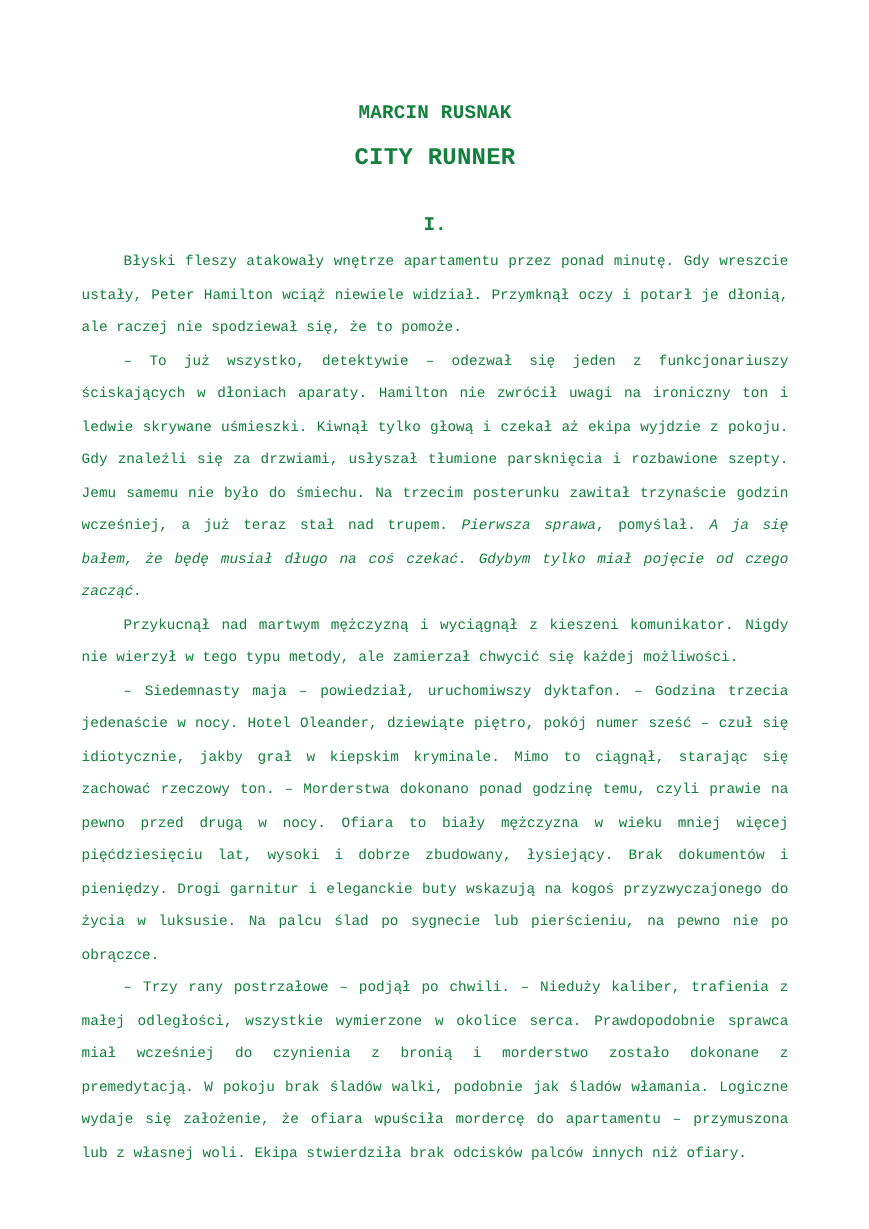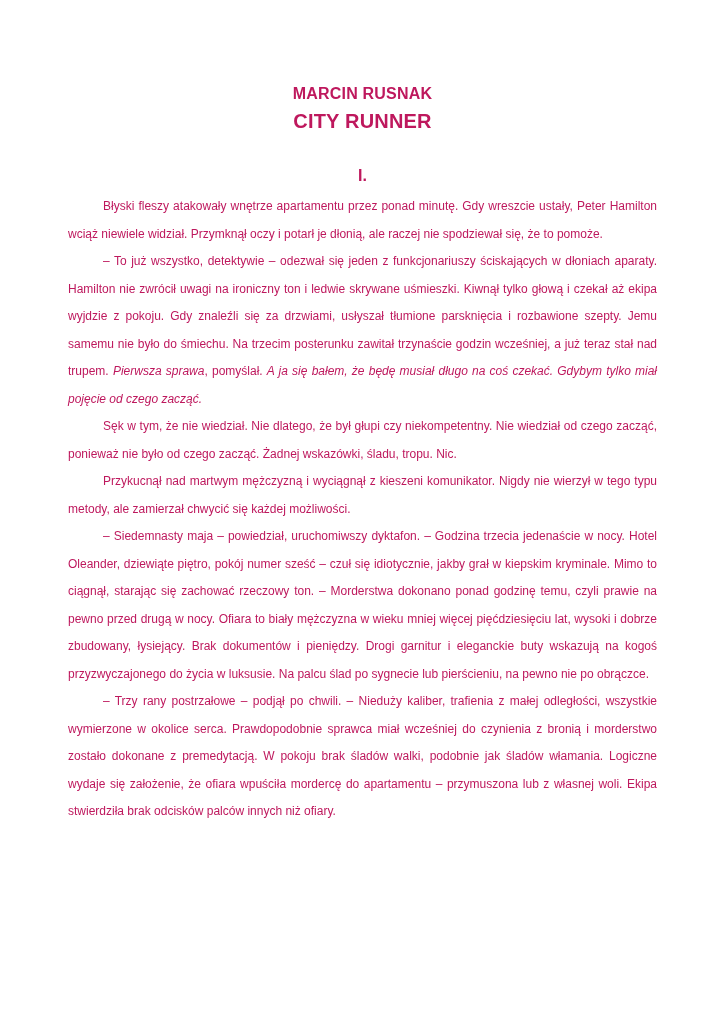--- a/index.html
+++ b/index.html
@@ -6,41 +6,41 @@
     margin: 0;
     padding: 0;
     background: #ffffff;
   }
   .page {
     position: relative;
     width: 724px;
     height: 1024px;
     background: #ffffff;
     overflow: hidden;
-    font-family: Liberation Sans, sans-serif;
-    color: #be185d;
+    font-family: Liberation Mono, monospace;
+    color: #15803d;
     box-sizing: border-box;
   }
   .content {
     box-sizing: border-box;
     padding: 86px 67px 0 68px;
   }
   .author {
     text-align: center;
     font-weight: bold;
     font-size: 16px;
     line-height: 16px;
     letter-spacing: 0.2px;
   }
   .title {
     text-align: center;
     font-weight: bold;
     font-size: 20px;
     line-height: 20px;
-    margin-top: 9px;
+    margin-top: 21px;
     letter-spacing: 0.2px;
   }
   .chapter {
     text-align: center;
     font-weight: bold;
     font-size: 16px;
     line-height: 16px;
     margin-top: 37px;
   }
   .body-text {
@@ -62,19 +62,18 @@
 <body>
 
 <div class="page">
   <div class="content">
     <div class="author">MARCIN RUSNAK</div>
     <div class="title">CITY RUNNER</div>
     <div class="chapter">I.</div>
     <div class="body-text">
         <p><span>Błyski fleszy atakowały wnętrze apartamentu przez ponad minutę. Gdy wreszcie ustały, Peter Hamilton wciąż niewiele widział. Przymknął oczy i potarł je dłonią, ale raczej nie spodziewał się, że to pomoże.</span></p>
         <p><span>– To już wszystko, detektywie – odezwał się jeden z funkcjonariuszy ściskających w dłoniach aparaty. Hamilton nie zwrócił uwagi na ironiczny ton i ledwie skrywane uśmieszki. Kiwnął tylko głową i czekał aż ekipa wyjdzie z pokoju. Gdy znaleźli się za drzwiami, usłyszał tłumione parsknięcia i rozbawione szepty. Jemu samemu nie było do śmiechu. Na trzecim posterunku zawitał trzynaście godzin wcześniej, a już teraz stał nad trupem. </span><em>Pierwsza sprawa</em><span>, pomyślał. </span><em>A ja się bałem, że będę musiał długo na coś czekać. Gdybym tylko miał pojęcie od czego zacząć.</em></p>
-        <p><span>Sęk w tym, że nie wiedział. Nie dlatego, że był głupi czy niekompetentny. Nie wiedział od czego zacząć, ponieważ nie było od czego zacząć. Żadnej wskazówki, śladu, tropu. Nic.</span></p>
         <p><span>Przykucnął nad martwym mężczyzną i wyciągnął z kieszeni komunikator. Nigdy nie wierzył w tego typu metody, ale zamierzał chwycić się każdej możliwości.</span></p>
         <p><span>– Siedemnasty maja – powiedział, uruchomiwszy dyktafon. – Godzina trzecia jedenaście w nocy. Hotel Oleander, dziewiąte piętro, pokój numer sześć – czuł się idiotycznie, jakby grał w kiepskim kryminale. Mimo to ciągnął, starając się zachować rzeczowy ton. – Morderstwa dokonano ponad godzinę temu, czyli prawie na pewno przed drugą w nocy. Ofiara to biały mężczyzna w wieku mniej więcej pięćdziesięciu lat, wysoki i dobrze zbudowany, łysiejący. Brak dokumentów i pieniędzy. Drogi garnitur i eleganckie buty wskazują na kogoś przyzwyczajonego do życia w luksusie. Na palcu ślad po sygnecie lub pierścieniu, na pewno nie po obrączce.</span></p>
         <p><span>– Trzy rany postrzałowe – podjął po chwili. – Nieduży kaliber, trafienia z małej odległości, wszystkie wymierzone w okolice serca. Prawdopodobnie sprawca miał wcześniej do czynienia z bronią i morderstwo zostało dokonane z premedytacją. W pokoju brak śladów walki, podobnie jak śladów włamania. Logiczne wydaje się założenie, że ofiara wpuściła mordercę do apartamentu – przymuszona lub z własnej woli. Ekipa stwierdziła brak odcisków palców innych niż ofiary.</span></p>
       </div>
   </div>
 </div>
 
 </body></html>

